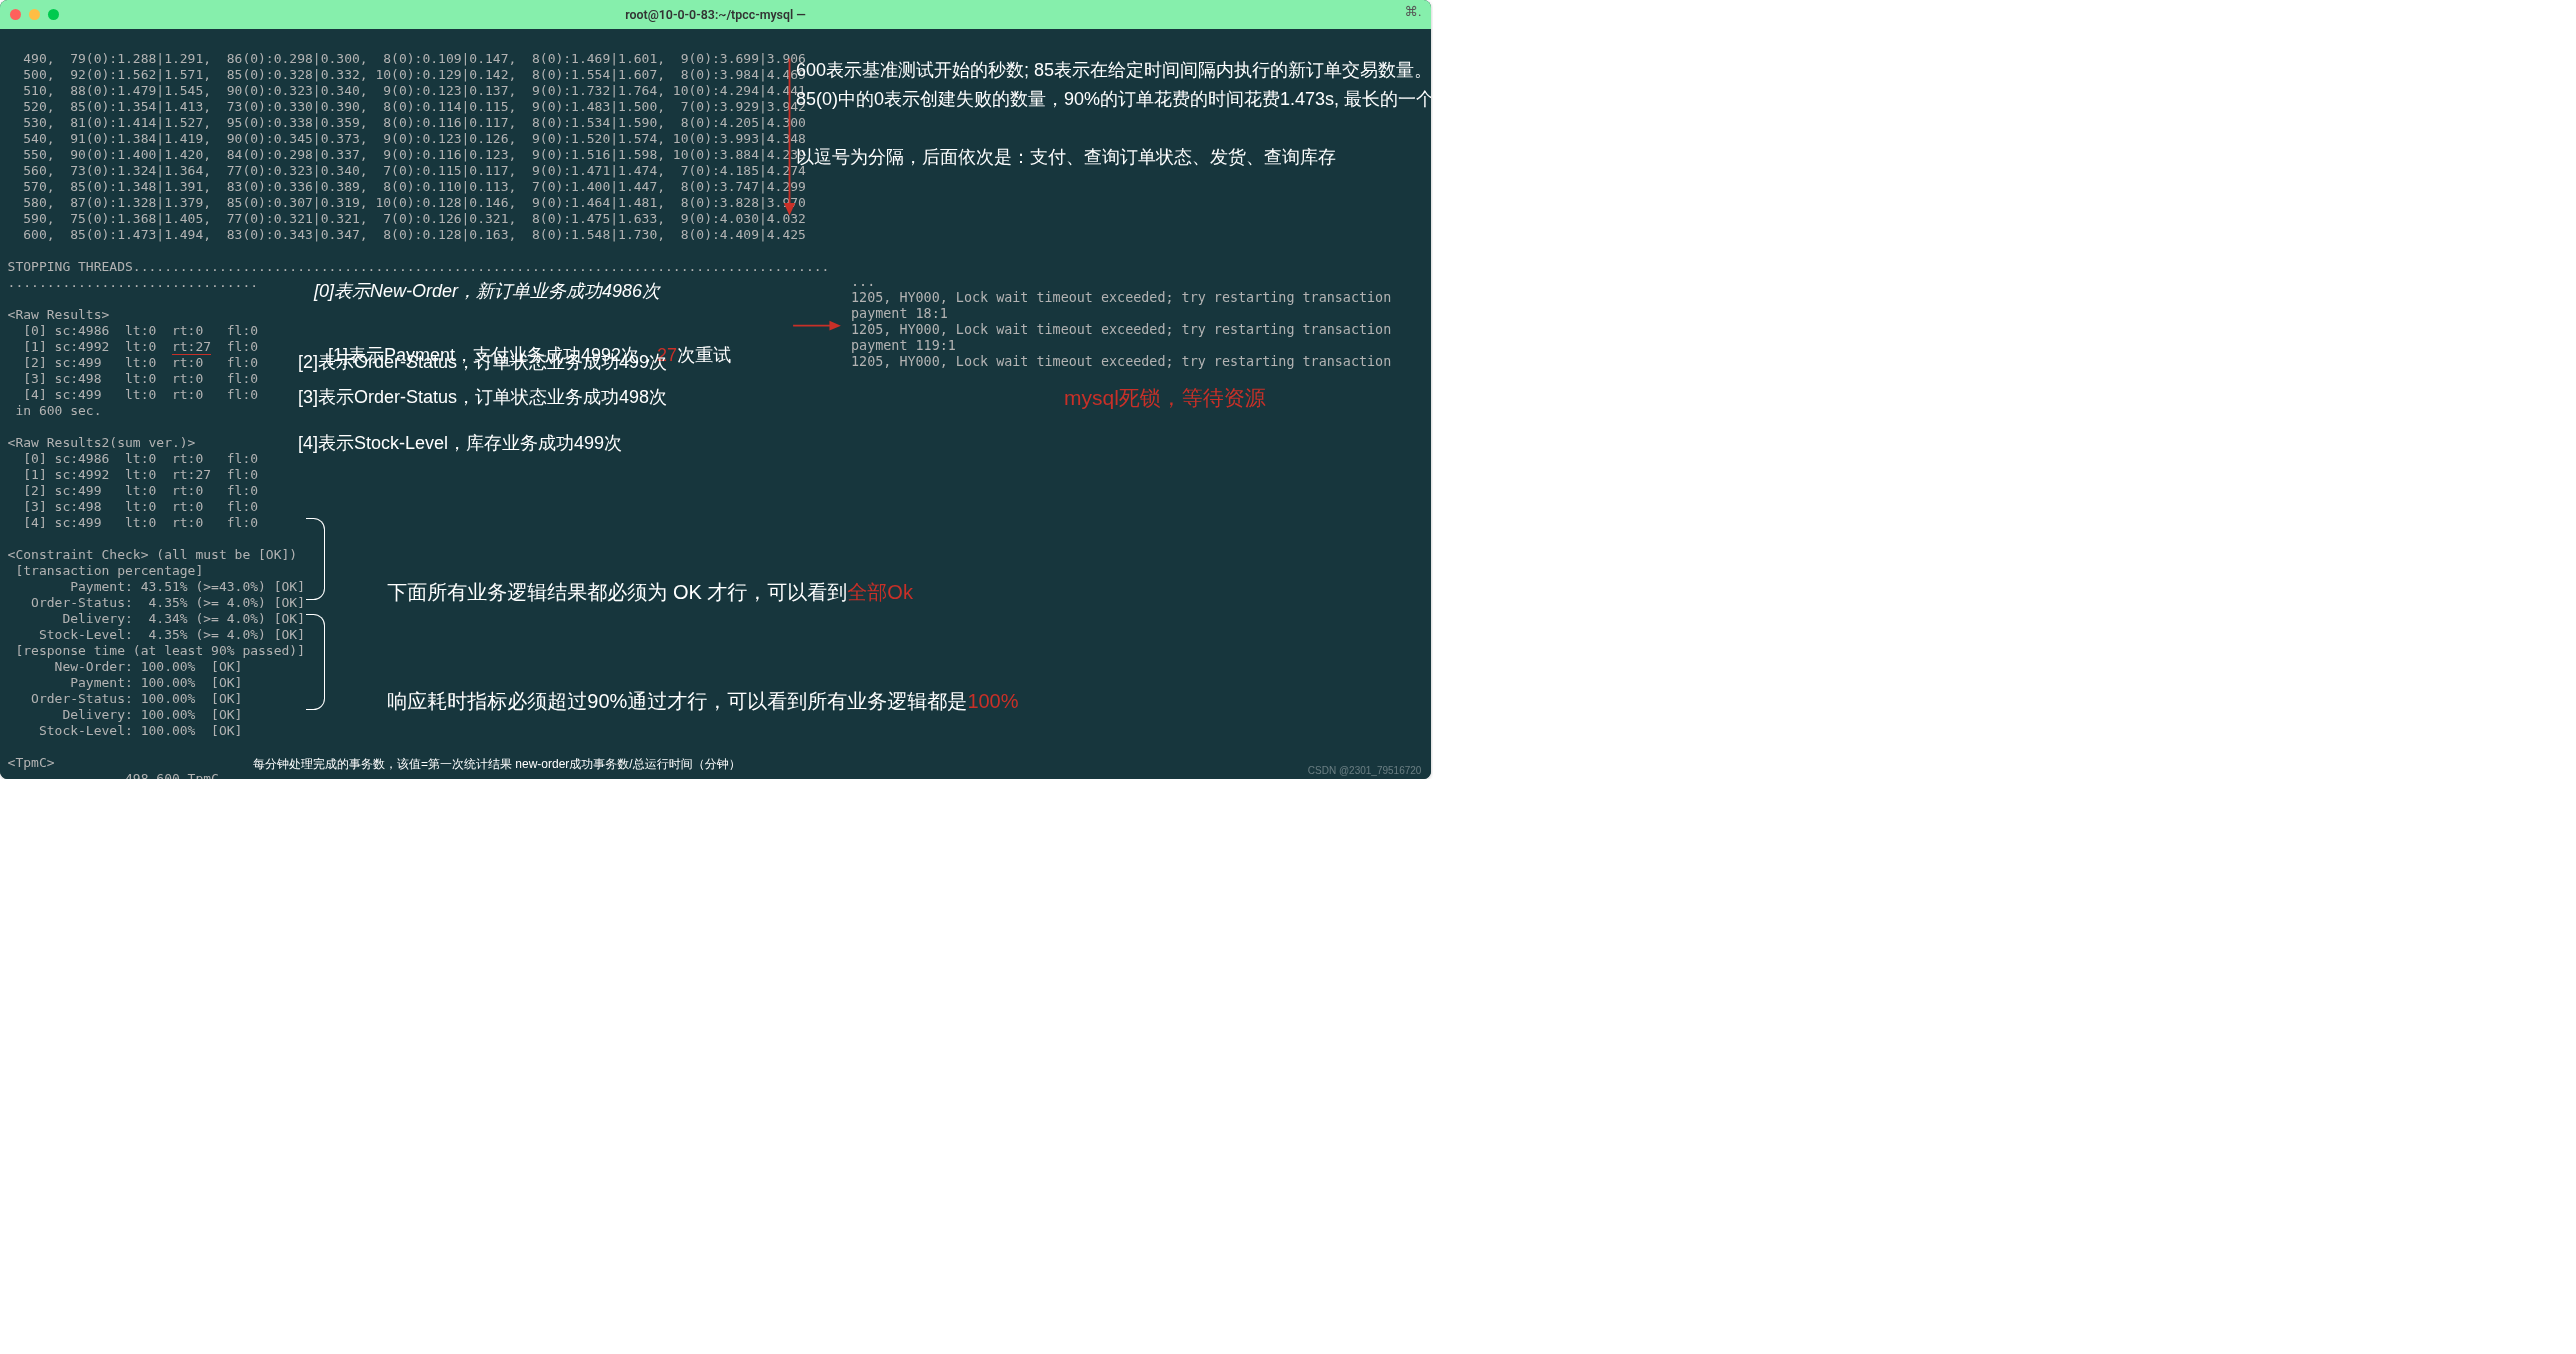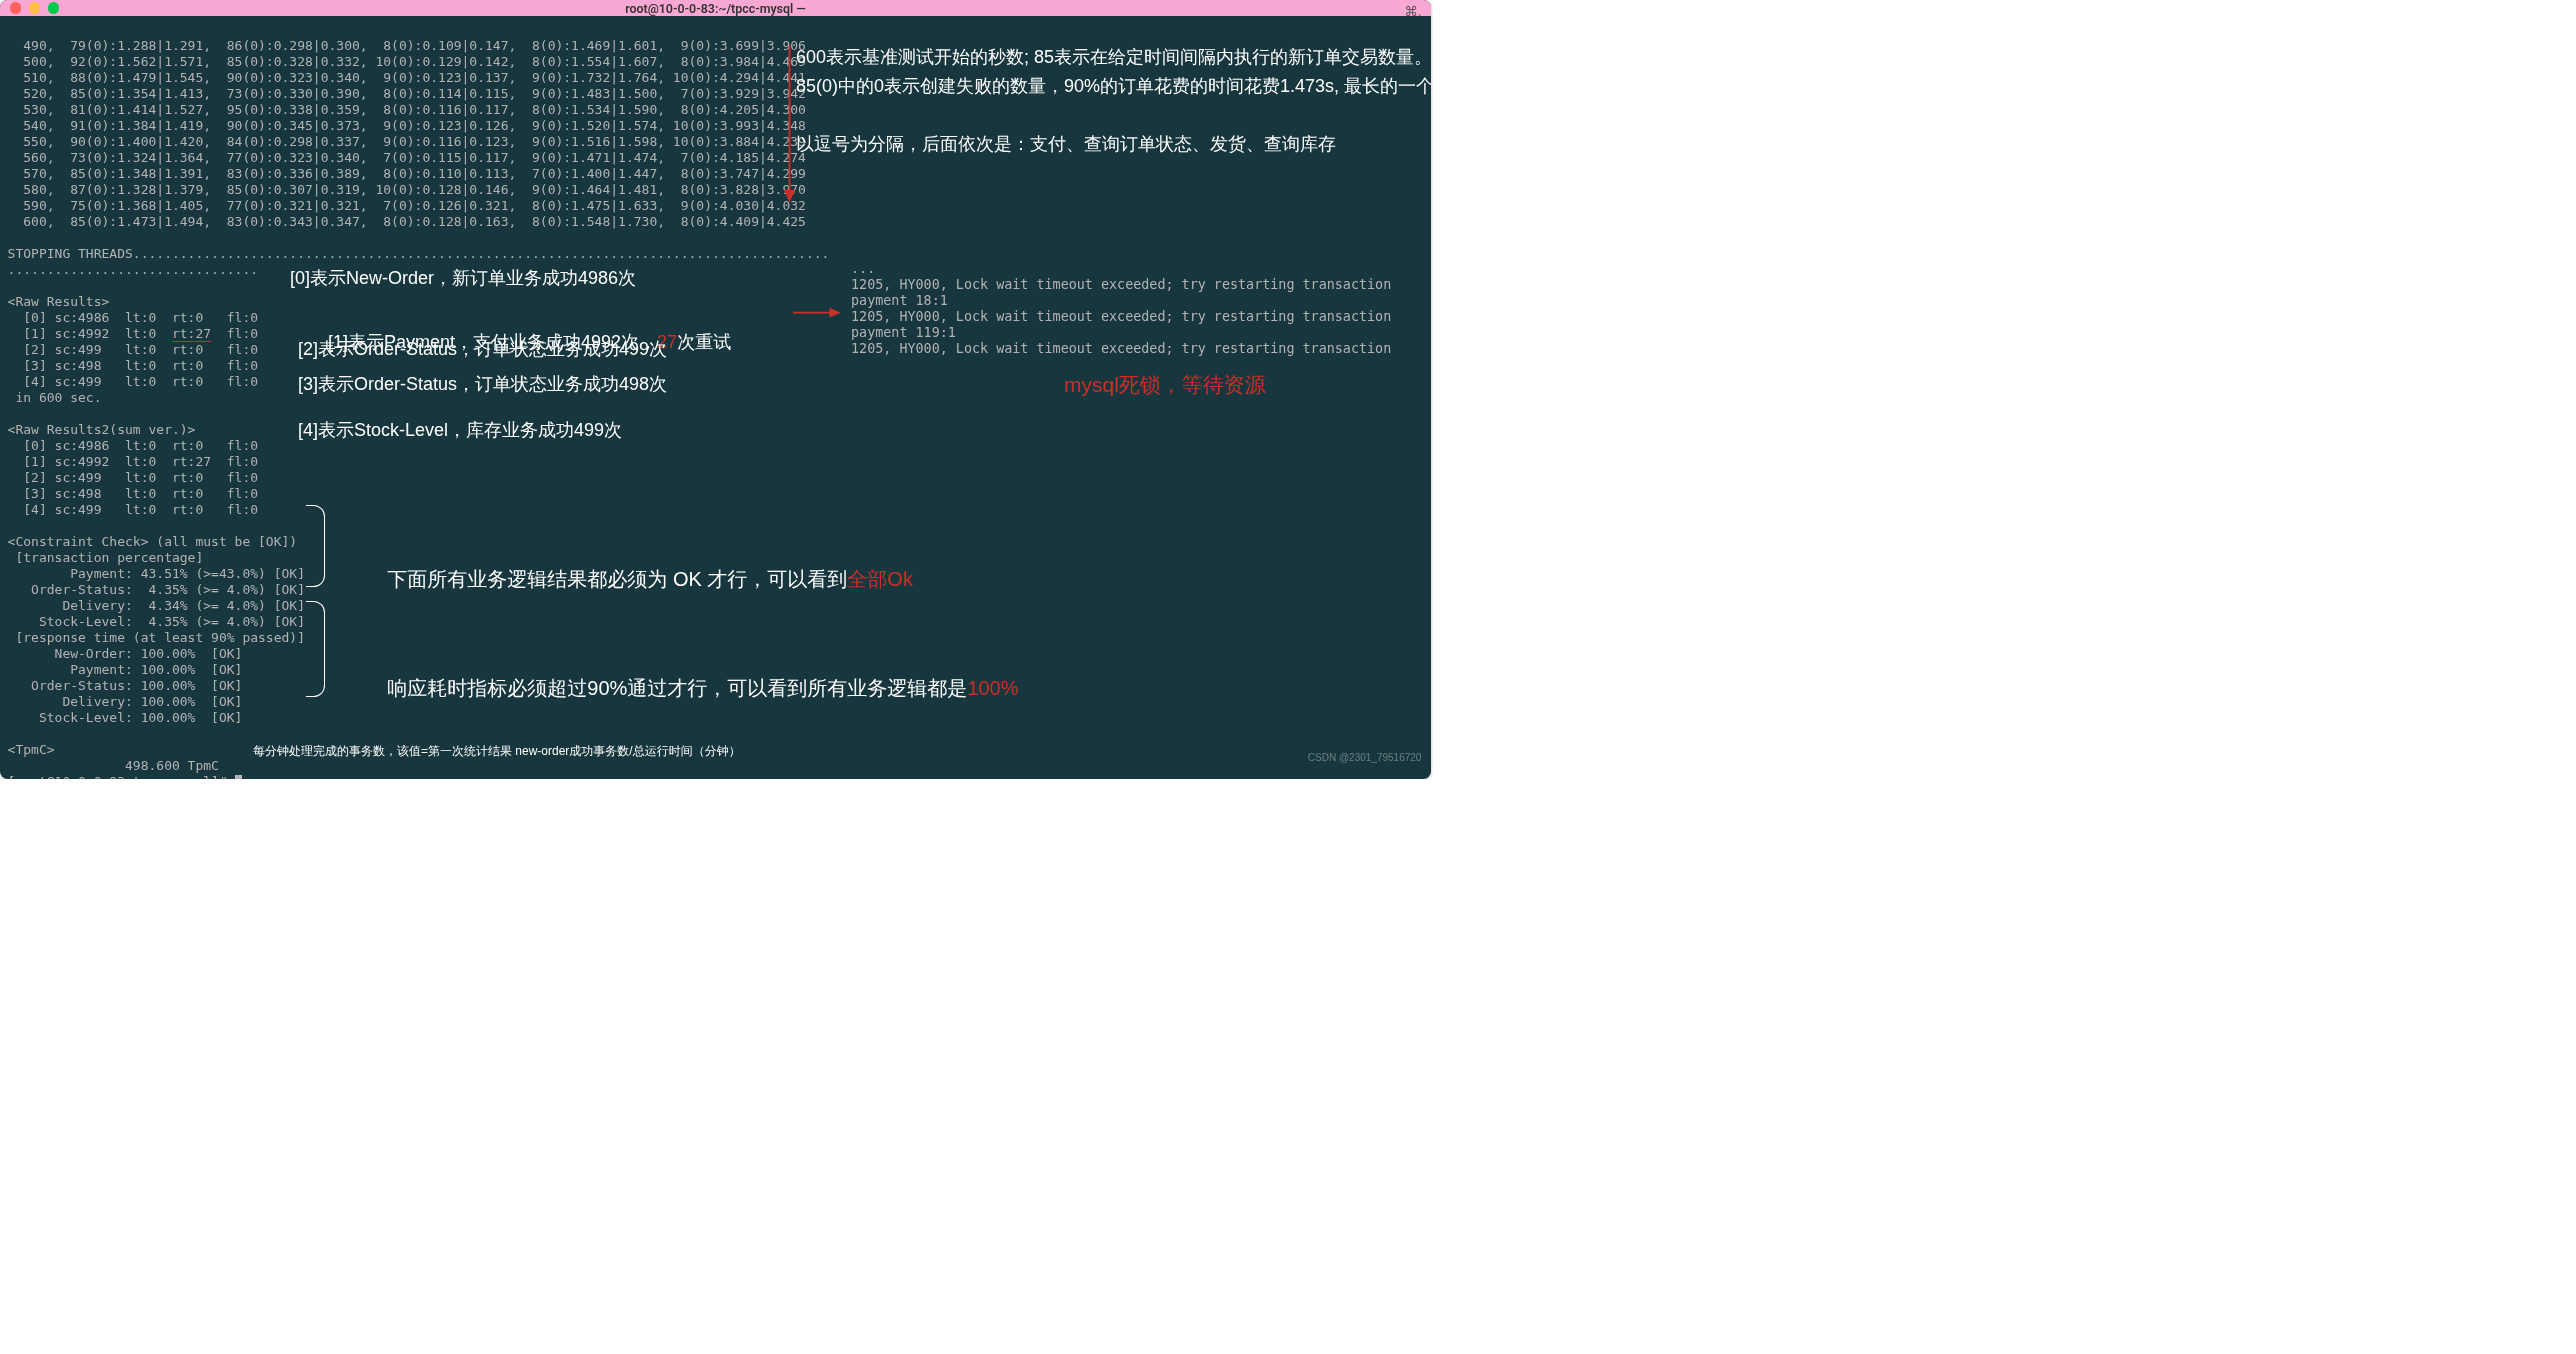--- a/index.html
+++ b/index.html
@@ -10,22 +10,22 @@
     }
     .window{
       width:1431px; height:779px;
       background:#17363d;
       border-radius:7.6px;
       position:relative;
       box-shadow:0 1px 3.8px rgba(0,0,0,.25);
       overflow:hidden;
     }
     .titlebar{
-      height:16px;
-      background:#f9a8d4;
+      height:29px;
+      background:#86efac;
       display:flex; align-items:center;
       position:relative;
     }
     .traffic{display:flex;gap:7.6px;padding-left:9.6px;}
     .dot{width:11.5px;height:11.5px;border-radius:50%;}
     .r{background:#ff605c}.y{background:#ffbd44}.g{background:#00ca4e}
     .title{position:absolute;left:0;right:0;text-align:center;font-size:12.4px;font-weight:600;color:#333;}
     .topright{position:absolute;right:9.6px;top:3.8px;color:#555;font-size:13.4px;}
     .term{
       position:relative;
@@ -102,21 +102,21 @@
 <pre><span>&lt;TpmC&gt;</span>
 <span>               498.600 TpmC</span>
 <span>[root@10-0-0-83 tpcc-mysql]# </span><span style="display:inline-block;width:7.6px;height:13.4px;background:#b3b3b3;vertical-align:middle;"></span></pre>
 
     
     <div class="ann-sans" style="top:27px;left:796px;width:625px;">600表示基准测试开始的秒数; 85表示在给定时间间隔内执行的新订单交易数量。基本上，这是每个时间间隔的吞吐量，越多越好。第二台机器上值比较高。
 85(0)中的0表示创建失败的数量，90%的订单花费的时间花费1.473s, 最长的一个花费1.494s
 
 以逗号为分隔，后面依次是：支付、查询订单状态、发货、查询库存</div>
 
-    <div class="ann-sans" style="top:248px;left:290px;">[0]表示New-Order，新订单业务成功4986次</div>
+    <div class="ann-sans" style="top:248px;left:314px;font-style:italic;">[0]表示New-Order，新订单业务成功4986次</div>
     <div class="ann-sans" style="top:283px;left:298px;text-align:center;">
       <span>[1]表示Payment，支付业务成功4992次，</span><span class="red">27</span><span>次重试</span>
     </div>
     <div class="ann-sans" style="top:319px;left:298px;">[2]表示Order-Status，订单状态业务成功499次</div>
     <div class="ann-sans" style="top:354px;left:298px;">[3]表示Order-Status，订单状态业务成功498次</div>
     <div class="ann-sans" style="top:400px;left:298px;">[4]表示Stock-Level，库存业务成功499次</div>
 
     <div class="ann-mono" style="position:absolute;top:245px;left:843px;width:573px;"> ...
  1205, HY000, Lock wait timeout exceeded; try restarting transaction
  payment 18:1

